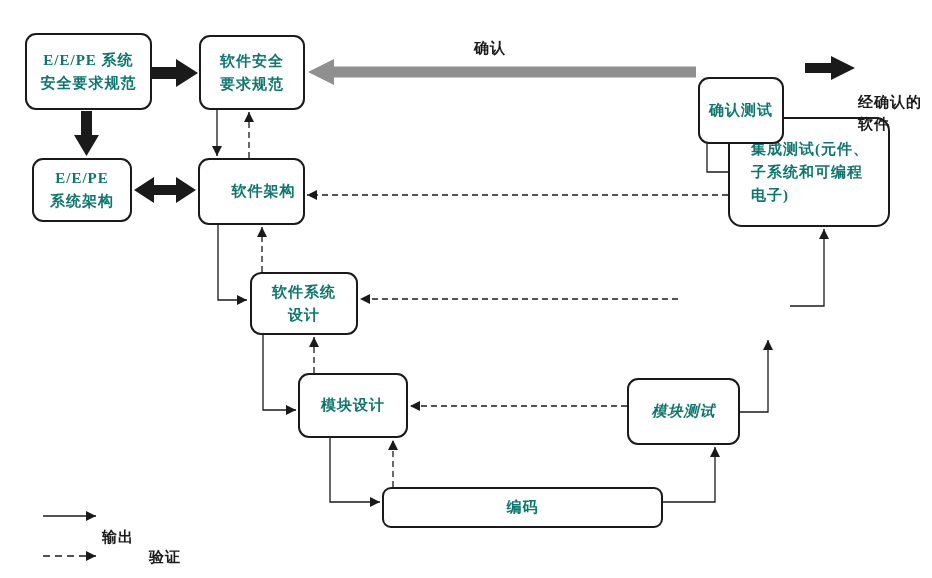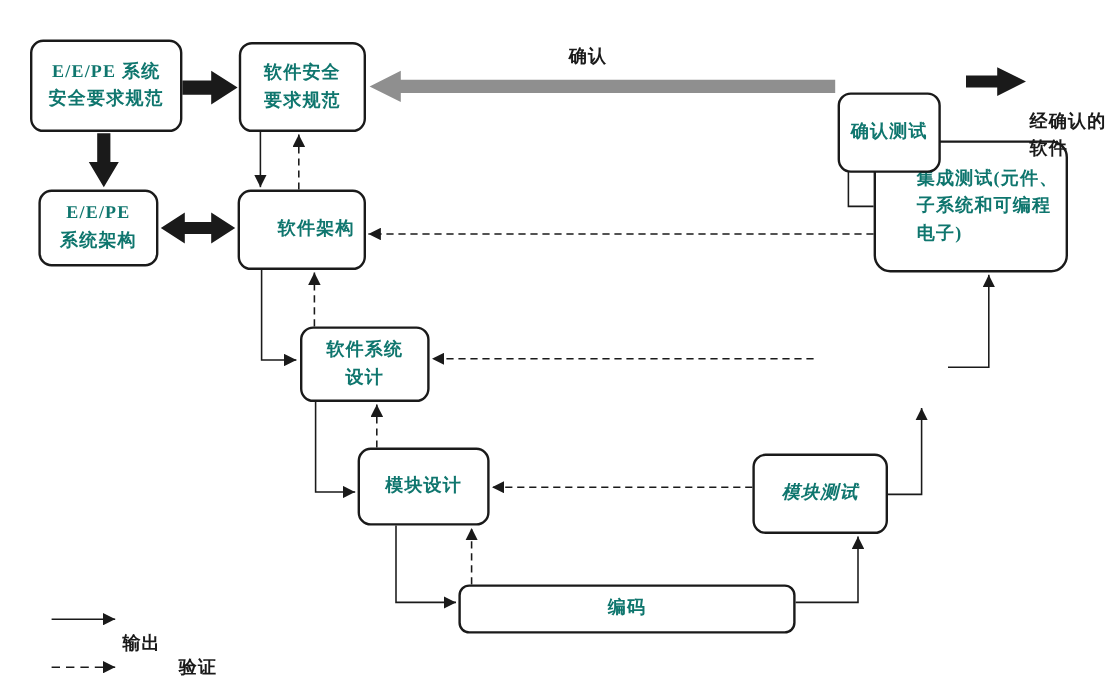--- a/index.html
+++ b/index.html
@@ -23,21 +23,21 @@
     font-size:15px;
     font-weight:600;
     color:#0f766e;
     line-height:23px;
     white-space:pre-line;
     letter-spacing:1px;
   }
   .box.left-align{
     justify-content:flex-start;
     text-align:left;
-    padding-left:34px;
+    padding-left:21px;
   }
   .free-label{
     position:absolute;
     font-size:15px;
     font-weight:600;
     color:#1a1a1a;
     line-height:22px;
     white-space:pre-line;
     letter-spacing:1px;
   }

